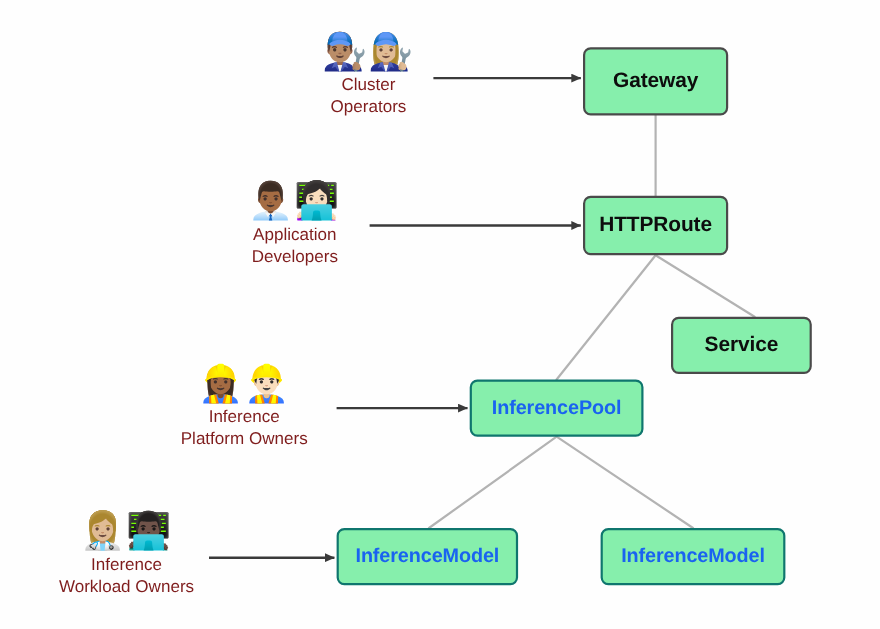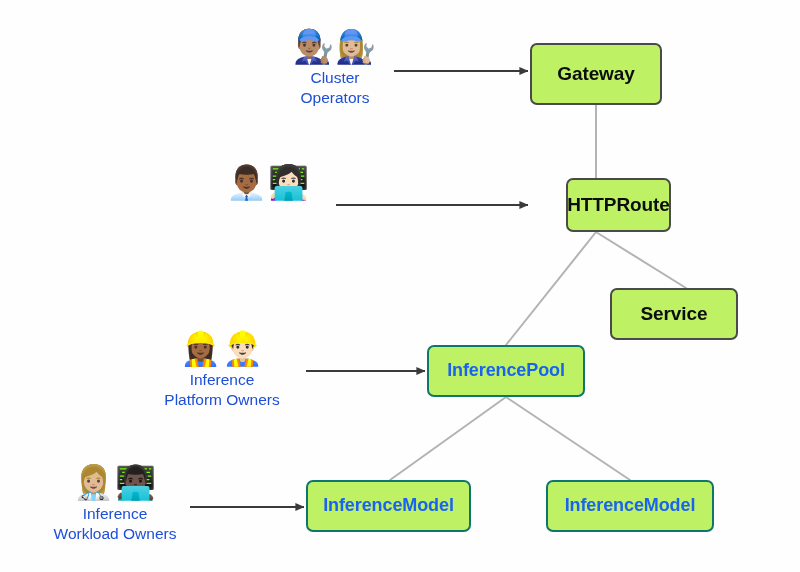--- a/index.html
+++ b/index.html
@@ -28,21 +28,21 @@
   }
 
   
   .node {
     position: absolute;
     box-sizing: border-box;
     display: flex;
     align-items: center;
     justify-content: center;
     border-radius: 7px;
-    background: #bef264;
+    background: #86efac;
     font-weight: bold;
     letter-spacing: -0.1px;
     text-align: right;
     line-height: 1.1;
   }
   .node.neutral {
     border: 2px solid #4a4a4a;
     color: #0d0d0d;
     font-size: 19px;
   }
@@ -62,21 +62,21 @@
   }
   .persona-emojis {
     font-size: 33px;
     line-height: 1;
     letter-spacing: 1px;
     white-space: nowrap;
   }
   .persona-label {
     margin-top: 5px;
     font-size: 15.5px;
-    color: #1d4ed8;
+    color: #7f1d1d;
     line-height: 1.28;
     white-space: pre-line;
     font-weight: normal;
   }
 </style>
 </head>
 <body>
 
 <div id="canvas">
 
@@ -96,35 +96,37 @@
     <g id="arrow-group">
         <line x1="394" y1="71" x2="528" y2="71" stroke="#3a3a3a" stroke-width="2.2" marker-end="url(#arrowhead)"></line>
         <line x1="336" y1="205" x2="528" y2="205" stroke="#3a3a3a" stroke-width="2.2" marker-end="url(#arrowhead)"></line>
         <line x1="306" y1="371" x2="425" y2="371" stroke="#3a3a3a" stroke-width="2.2" marker-end="url(#arrowhead)"></line>
         <line x1="190" y1="507" x2="304" y2="507" stroke="#3a3a3a" stroke-width="2.2" marker-end="url(#arrowhead)"></line>
       </g>
   </svg>
 
   <div id="node-layer">
       <div class="node neutral" style="left: 530px; top: 43px; width: 132px; height: 62px;">Gateway</div>
-      <div class="node neutral" style="left: 530px; top: 178px; width: 105px; height: 54px; margin-left: 36px;">HTTPRoute</div>
+      <div class="node neutral" style="left: 530px; top: 178px; width: 132px; height: 54px;">HTTPRoute</div>
       <div class="node neutral" style="left: 610px; top: 288px; width: 128px; height: 52px;">Service</div>
       <div class="node accent" style="left: 427px; top: 345px; width: 158px; height: 52px;">InferencePool</div>
       <div class="node accent" style="left: 306px; top: 480px; width: 165px; height: 52px;">InferenceModel</div>
       <div class="node accent" style="left: 546px; top: 480px; width: 168px; height: 52px;">InferenceModel</div>
     </div>
 
   <div id="persona-layer">
       <div class="persona" style="left: 335px; top: 30px; transform: translateX(-50%);">
         <div class="persona-emojis">👨🏽‍🔧👩🏼‍🔧</div>
         <div class="persona-label">Cluster
 Operators</div>
       </div>
       <div class="persona" style="left: 268px; top: 166px; transform: translateX(-50%);">
         <div class="persona-emojis">👨🏾‍💼👩🏻‍💻</div>
+        <div class="persona-label">Application
+Developers</div>
       </div>
       <div class="persona" style="left: 222px; top: 332px; transform: translateX(-50%);">
         <div class="persona-emojis">👷🏾‍♀️👷🏻‍♂️</div>
         <div class="persona-label">Inference
 Platform Owners</div>
       </div>
       <div class="persona" style="left: 115px; top: 466px; transform: translateX(-50%);">
         <div class="persona-emojis">👩🏼‍⚕️👨🏿‍💻</div>
         <div class="persona-label">Inference
 Workload Owners</div>

